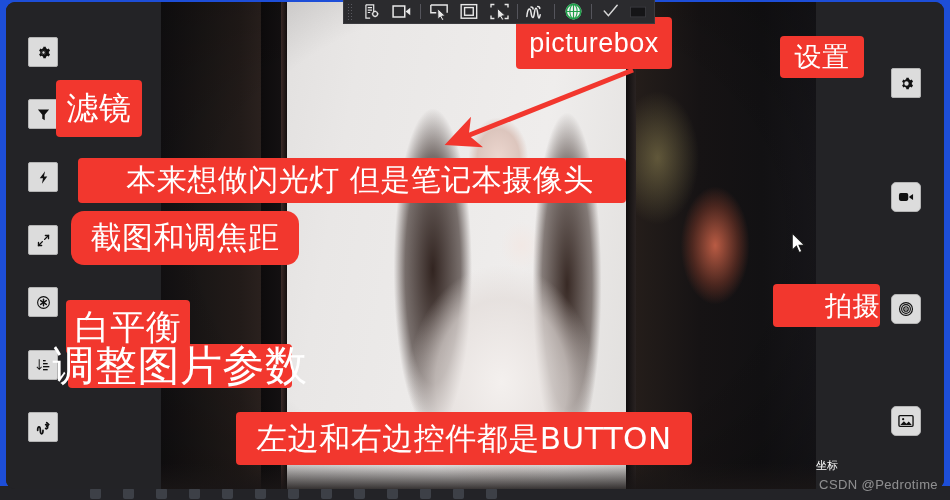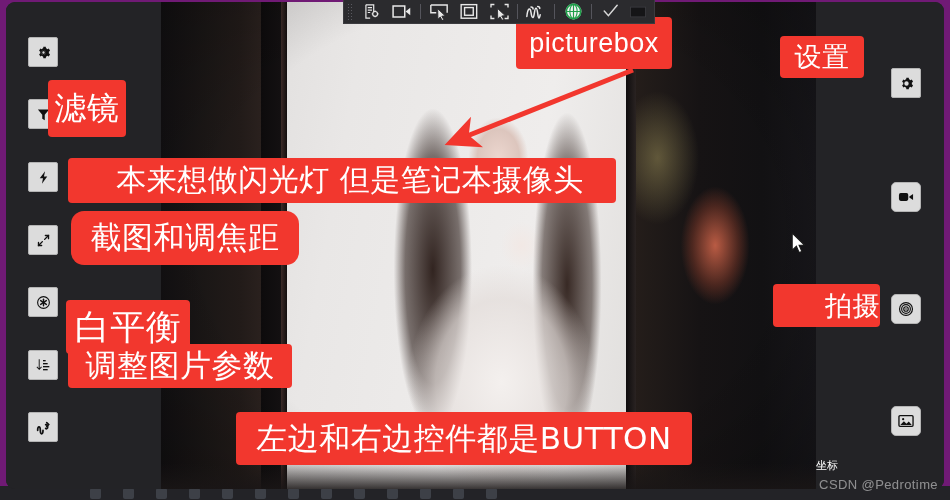--- a/index.html
+++ b/index.html
@@ -7,21 +7,21 @@
   html, body {
     width: 950px; height: 500px;
     overflow: hidden;
     background: #1c1c1c;
     font-family: "Liberation Sans", "DejaVu Sans", sans-serif;
   }
 
   #screen {
     position: relative;
     width: 950px; height: 500px;
-    background: #701a75;
+    background: #1d4ed8;
     overflow: hidden;
   }
 
   
   .taskbar {
     position: absolute; left: 0; bottom: 0; width: 950px; height: 14px;
     background: #232327;
   }
   .taskbar-icons {
     position: absolute; left: 90px; bottom: 1px;
@@ -341,37 +341,37 @@
         <path d="M0,0 L7,3.3 L0,6.6 L1.8,3.3 z" fill="#f2372e"></path>
       </marker>
     </defs>
     <line x1="203" y1="10" x2="22" y2="82" stroke="#f2372e" stroke-width="5" marker-end="url(#ahead)"></line>
   </svg>
 
   <div class="tag" style="left:516px; top:17px; width:156px; height:52px; font-size:27px;">
     <span>picturebox</span>
   </div>
 
-  <div class="tag tag-cn" style="left:48px; top:80px; width:78px; height:57px; font-size:32px;">
+  <div class="tag tag-cn" style="left:56px; top:80px; width:86px; height:57px; font-size:32px;">
     <span>滤镜</span>
   </div>
 
-  <div class="tag tag-cn" style="left:68px; top:158px; width:548px; height:45px; font-size:30px;padding-left:16px;">
+  <div class="tag tag-cn" style="left:78px; top:158px; width:548px; height:45px; font-size:30px;padding-left:16px;">
     <span>本来想做闪光灯 但是笔记本摄像头</span>
   </div>
 
   <div class="tag tag-cn" style="left:71px; top:211px; width:228px; height:54px; font-size:31px;border-radius:13px;">
     <span>截图和调焦距</span>
   </div>
 
   <div class="tag tag-cn" style="left:66px; top:276px; width:124px; height:54px; font-size:35px;margin-top:24px;">
     <span>白平衡</span>
   </div>
 
-  <div class="tag tag-cn" style="left:68px; top:344px; width:224px; height:44px; font-size:31px;">
+  <div class="tag tag-cn" style="left:68px; top:344px; width:224px; height:44px; font-size:42px;">
     <span>调整图片参数</span>
   </div>
 
   <div class="tag tag-cn" style="left:780px; top:36px; width:84px; height:42px; font-size:27px;">
     <span>设置</span>
   </div>
 
   <div class="tag tag-cn" style="left:236px; top:412px; width:456px; height:53px; font-size:31px;">
     <span>左边和右边控件都是BUTTON</span>
   </div>

